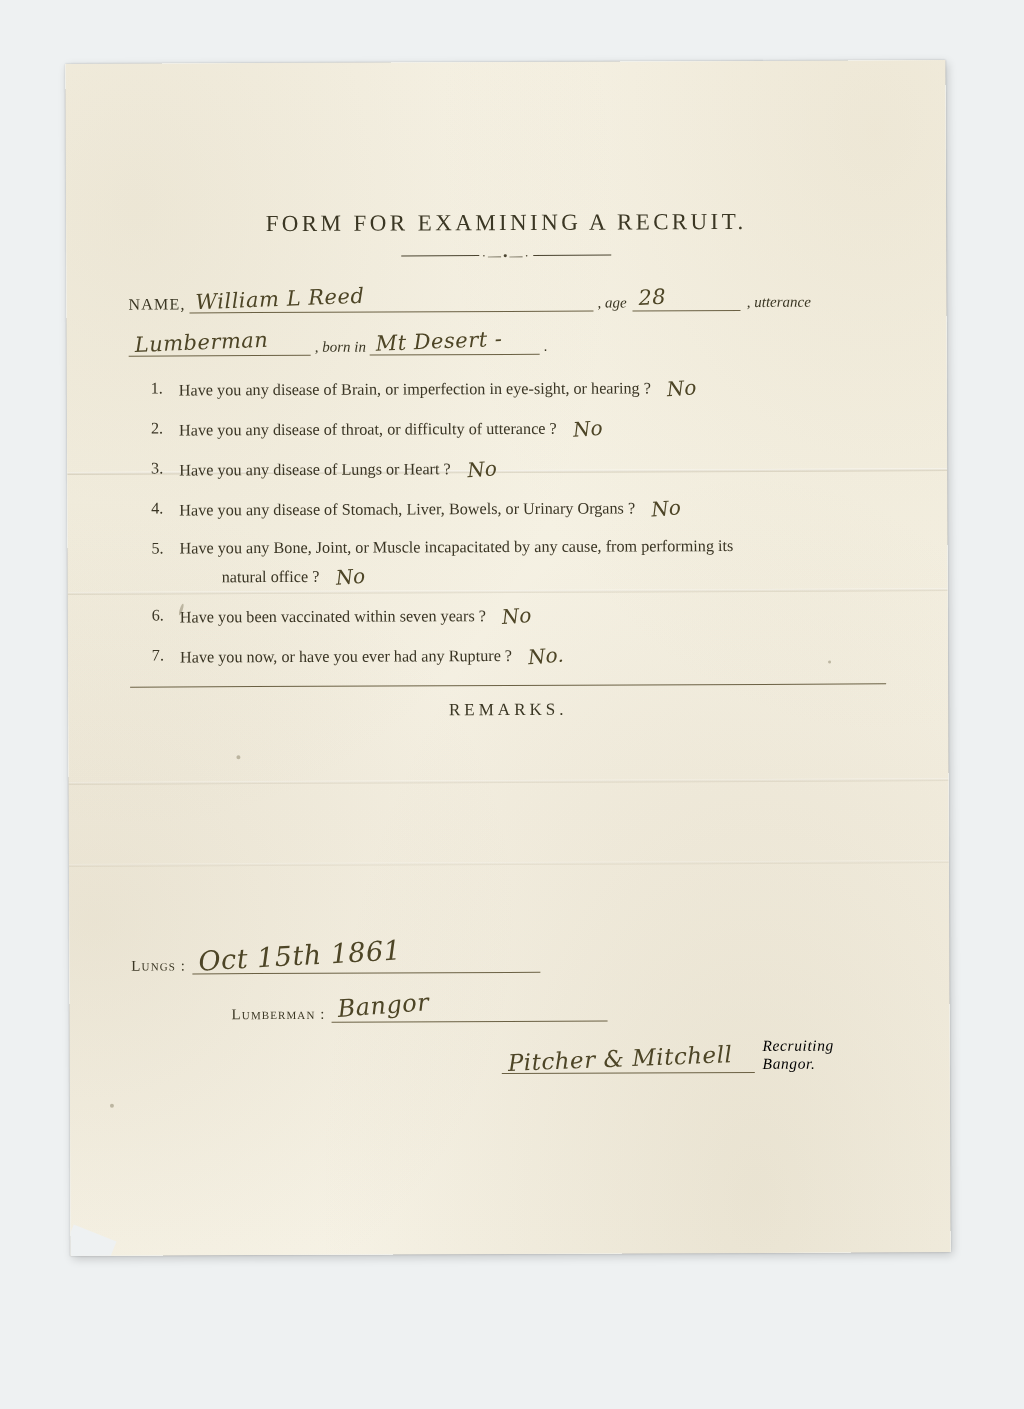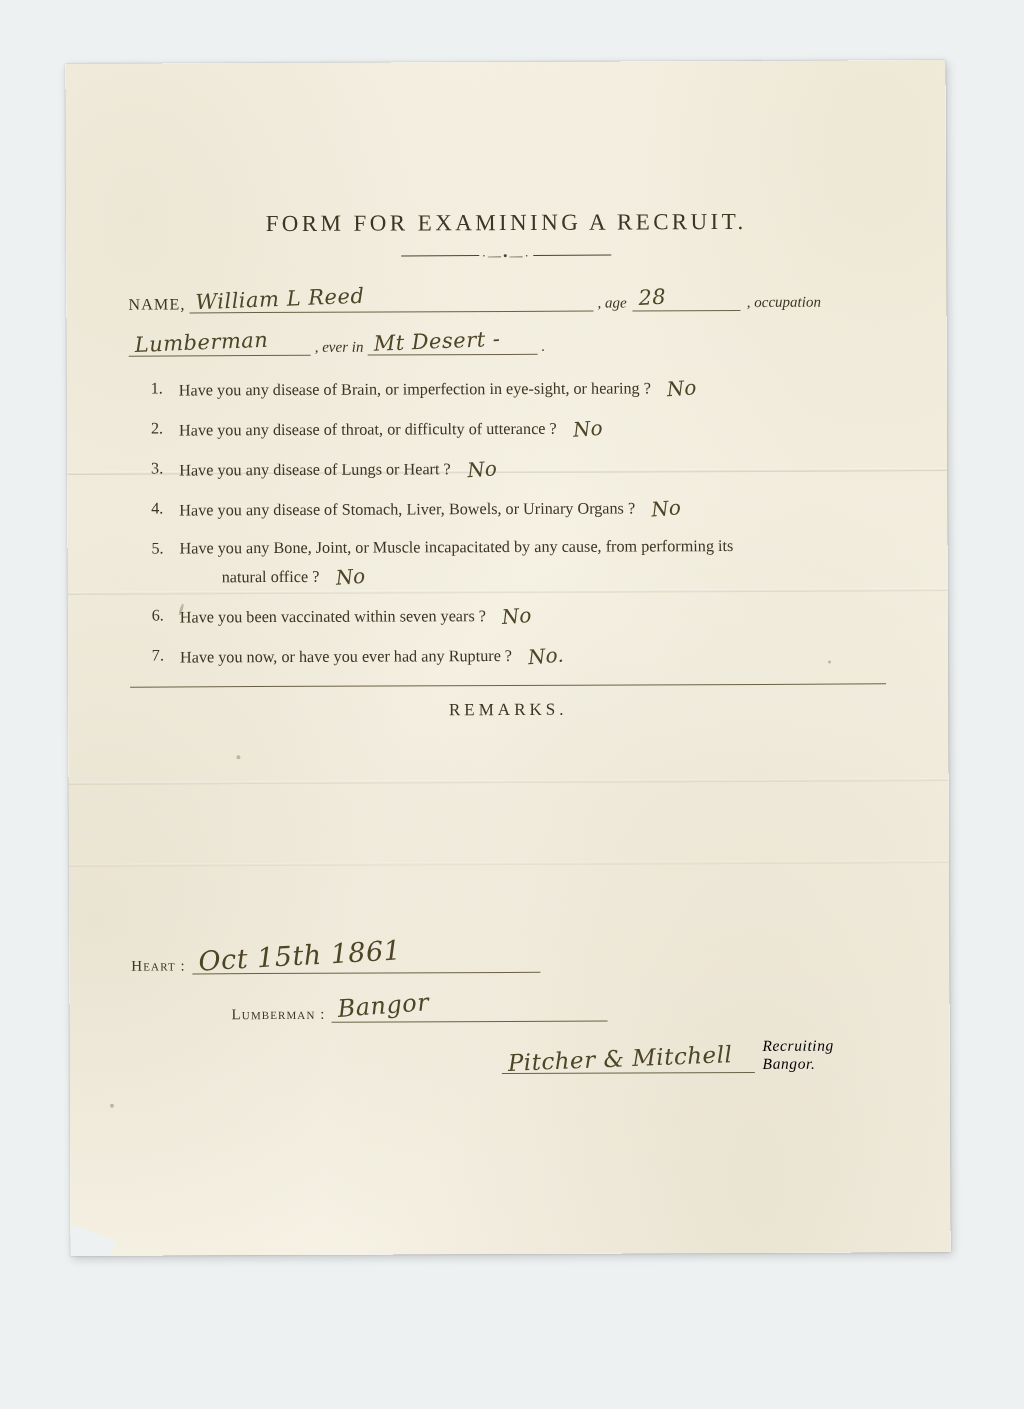--- a/index.html
+++ b/index.html
@@ -262,28 +262,28 @@
 
     <div class="name-row">
       <span class="lbl-name">NAME,</span>
       <span class="blank name-blank">
         <span class="hand">William L Reed</span>
       </span>
       <span class="ital">, age</span>
       <span class="blank age-blank">
         <span class="hand">28</span>
       </span>
-      <span class="ital">, occupation</span>
+      <span class="ital">, utterance</span>
     </div>
 
     <div class="occ-row">
       <span class="blank occ-blank">
         <span class="hand">Lumberman</span>
       </span>
-      <span class="ital">, ever in</span>
+      <span class="ital">, born in</span>
       <span class="blank born-blank">
         <span class="hand">Mt Desert -</span>
       </span>
       <span class="ital">.</span>
     </div>
 
     <div class="questions">
 
       <div class="q">
         <span class="num">1.</span>
@@ -347,21 +347,21 @@
     </div>
 
     <div class="rule-full"></div>
     <div class="remarks">REMARKS.</div>
     <div style="height:120px;"></div>
 
   </div>
 
   <div class="footer">
     <div class="date-row">
-      <span class="lbl">Heart :</span>
+      <span class="lbl">Lungs :</span>
       <span class="blank date-blank">
         <span class="hand">Oct 15th 1861</span>
       </span>
     </div>
     <div class="rdv-row">
       <span class="lbl">Lumberman :</span>
       <span class="blank rdv-blank">
         <span class="hand">Bangor</span>
       </span>
     </div>

